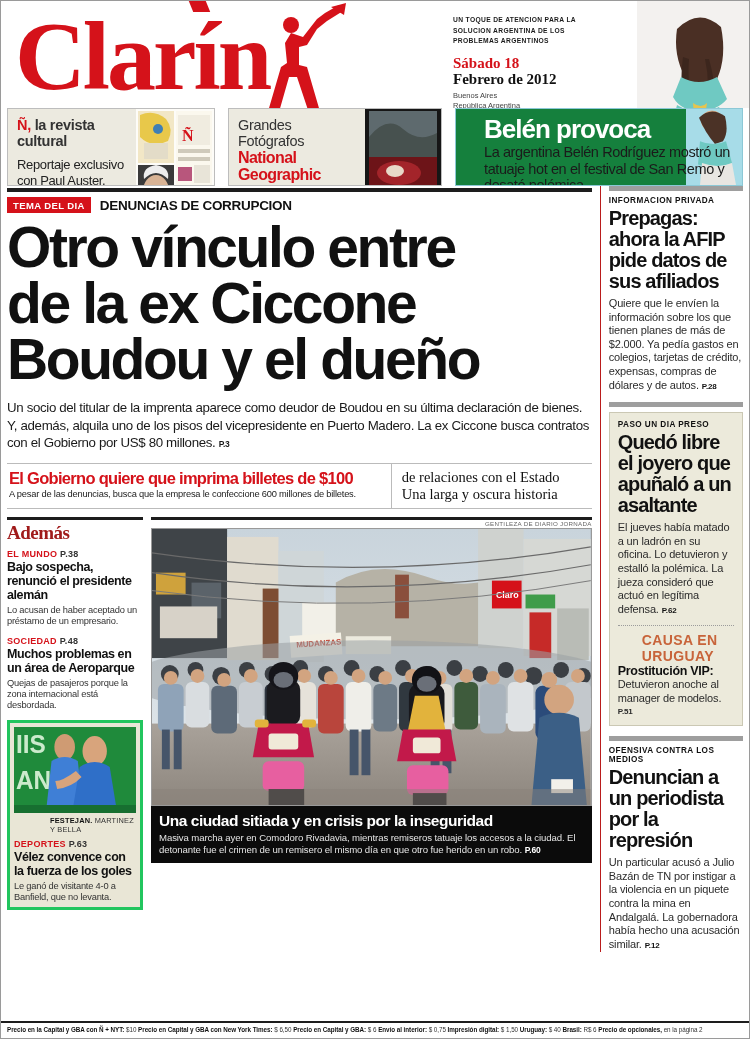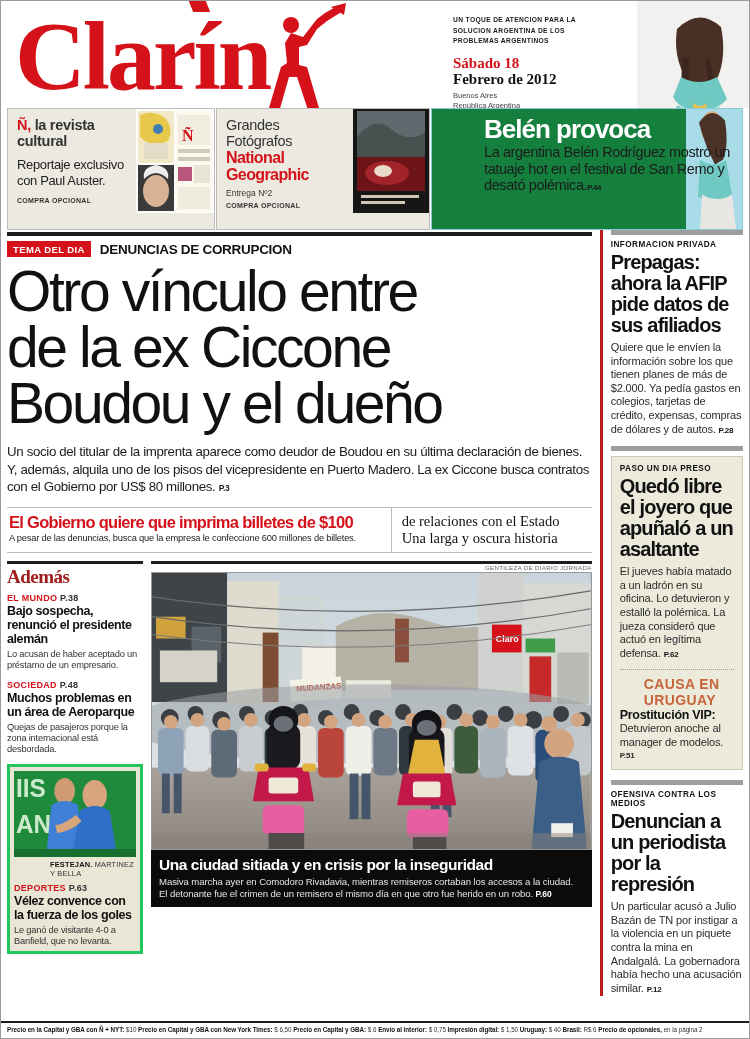--- a/index.html
+++ b/index.html
@@ -12,21 +12,21 @@
   .logo .accent{position:absolute;left:176px;top:-6px;width:17px;height:11px;background:#d5121a;transform:skewX(22deg);}
   .herald{position:absolute;left:246px;top:2px;width:100px;height:118px;}
   .slogan{position:absolute;left:452px;top:14px;width:150px;font-size:6.7px;font-weight:bold;line-height:10.5px;letter-spacing:.35px;color:#1a1a1a;}
   .dateline{position:absolute;left:452px;top:54px;}
   .d-day{font-family:"Liberation Serif",serif;font-weight:bold;font-size:15px;color:#d5121a;line-height:16px;}
   .d-month{font-family:"Liberation Serif",serif;font-weight:bold;font-size:15px;color:#111;line-height:17px;}
   .d-sub{font-size:7.5px;color:#444;line-height:10px;margin-top:3px;}
   .model{position:absolute;right:0;top:0;width:112px;height:128px;overflow:hidden;}
 
   
-  .promos{position:relative;height:122px;padding:0 6px;box-sizing:border-box;display:flex;gap:1px;}
+  .promos{position:relative;height:78px;padding:0 6px;box-sizing:border-box;display:flex;gap:13px;}
   .promo{position:relative;border:1px solid #bdbdbd;background:#eceae0;overflow:hidden;display:flex;}
   .promo.n{width:206px;}
   .promo.ng{width:212px;}
   .promo.belen{flex:1;background:#15803d;border:1px solid #8cc8d6;justify-content:flex-end;}
   .promo-txt{padding:8px 0 0 9px;box-sizing:border-box;}
   .n-title{font-size:14.5px;font-weight:bold;line-height:16px;color:#333;letter-spacing:-.3px;}
   .n-title .red{color:#d5121a;}
   .n-body{margin-top:8px;font-size:13px;line-height:15.5px;color:#222;letter-spacing:-.35px;}
   .n-foot{margin-top:9px;font-size:7px;font-weight:bold;letter-spacing:.3px;color:#333;}
   .promo-img{position:absolute;right:0;top:0;bottom:0;}
@@ -41,21 +41,21 @@
 
   
   .body{display:flex;padding:0 6px;box-sizing:border-box;}
   .left{width:588px;}
   .rule-thick{height:4px;background:#1d1d1d;margin:2px 0 0 0;}
 
   
   .kicker{display:flex;align-items:center;margin:5px 0 2px 0;}
   .tag{background:#d5121a;color:#fff;font-size:9.5px;font-weight:bold;letter-spacing:.4px;padding:3px 6px 2px 6px;}
   .kicker-txt{margin-left:9px;font-size:13.5px;font-weight:bold;letter-spacing:-.3px;color:#111;}
-  .headline{font-size:57px;font-weight:normal;line-height:56px;letter-spacing:-2.4px;color:#111;margin:6px 0 0 0;}
+  .headline{font-size:57px;font-weight:bold;line-height:56px;letter-spacing:-2.4px;color:#111;margin:6px 0 0 0;}
   .deck{font-size:13.3px;line-height:17.5px;letter-spacing:-.35px;color:#1a1a1a;margin-top:12px;}
   .deck .pg{font-size:8.5px;font-weight:bold;}
   .subbar{display:flex;border-top:1px solid #bbb;border-bottom:1px solid #bbb;margin-top:9px;}
   .subbar .a{flex:1;padding:5px 0 5px 2px;border-right:1px solid #bbb;}
   .subbar .b{width:190px;padding:5px 0 5px 10px;}
   .sub-h{font-size:16.5px;font-weight:bold;color:#d5121a;letter-spacing:-.7px;line-height:18px;}
   .sub-b{font-size:9.3px;color:#222;letter-spacing:-.2px;margin-top:2px;}
   .sub-serif{font-family:"Liberation Serif",serif;font-size:14.5px;line-height:17px;color:#111;}
 
   
@@ -73,21 +73,21 @@
   .cap b{color:#111;}
   .photo-col{flex:1;position:relative;}
   .credit{font-size:6.2px;letter-spacing:.3px;color:#666;text-align:right;line-height:8px;}
   .mainphoto{position:relative;height:278px;overflow:hidden;background:#8d98a6;border:1px solid #999;box-sizing:border-box;}
   .photocap{background:#0b0b0b;color:#fff;padding:6px 8px 7px 8px;}
   .photocap h3{margin:0;font-size:15.5px;font-weight:bold;letter-spacing:-.45px;}
   .photocap p{margin:2px 0 0 0;font-size:9.6px;line-height:12px;letter-spacing:-.1px;color:#e4e4e4;}
   .photocap .pg{font-weight:bold;color:#fff;font-size:8.5px;}
 
   
-  .right{width:144px;margin-left:8px;border-left:3px solid #b91c1c;padding-left:8px;box-sizing:border-box;}
+  .right{width:144px;margin-left:8px;border-left:1px solid #b91c1c;padding-left:8px;box-sizing:border-box;}
   .r-bar{height:5px;background:#9e9e9e;margin-bottom:5px;}
   .r-lbl{font-size:8.2px;font-weight:bold;letter-spacing:.45px;color:#111;}
   .r-h{font-size:20px;font-weight:bold;line-height:21px;letter-spacing:-.85px;color:#111;margin-top:3px;}
   .r-b{font-size:11px;line-height:13.6px;letter-spacing:-.15px;color:#2b2b2b;margin-top:5px;}
   .r-b .pg{font-size:8px;font-weight:bold;color:#111;}
   .r-card{border:1px solid #cbc8b4;background:#eceadb;padding:7px 8px;box-sizing:border-box;margin-top:7px;}
   .r-dash{border-top:1px dotted #9c9c9c;margin:8px 0 6px 0;}
   .r-lbl-red{font-size:14px;font-weight:bold;letter-spacing:.4px;color:#c8643a;margin-left:24px;}
   .r-h2{font-size:12.5px;font-weight:bold;line-height:14px;color:#111;letter-spacing:-.3px;}
   .r-b2{font-size:11px;line-height:13.3px;color:#2b2b2b;letter-spacing:-.15px;}
@@ -431,21 +431,21 @@
                 <path d="M392 190 q20 -10 40 0 l8 88 h-56 Z" fill="#3b5f86"></path>
                 <rect x="404" y="252" width="22" height="14" fill="#f2f0ea"></rect>
               </g>
               <rect x="0" y="262" width="444" height="16" fill="#8a8279" opacity=".5"></rect>
             </svg>
           </div>
 
           <div class="photocap">
             <h3>Una ciudad sitiada y en crisis por la inseguridad</h3>
             <p>
-              <span>Masiva marcha ayer en Comodoro Rivadavia, mientras remiseros cortaban los accesos a la ciudad. El detonante fue el crimen de un remisero el mismo día en que otro fue herido en un robo.</span>
+              <span>Masiva marcha ayer en Comodoro Rivadavia, mientras remiseros tatuaje los accesos a la ciudad. El detonante fue el crimen de un remisero el mismo día en que otro fue herido en un robo.</span>
               <span class="pg">P.60</span>
             </p>
           </div>
         </div>
       </div>
     </div>
 
     <div class="right">
 
       <div class="r-bar"></div>

